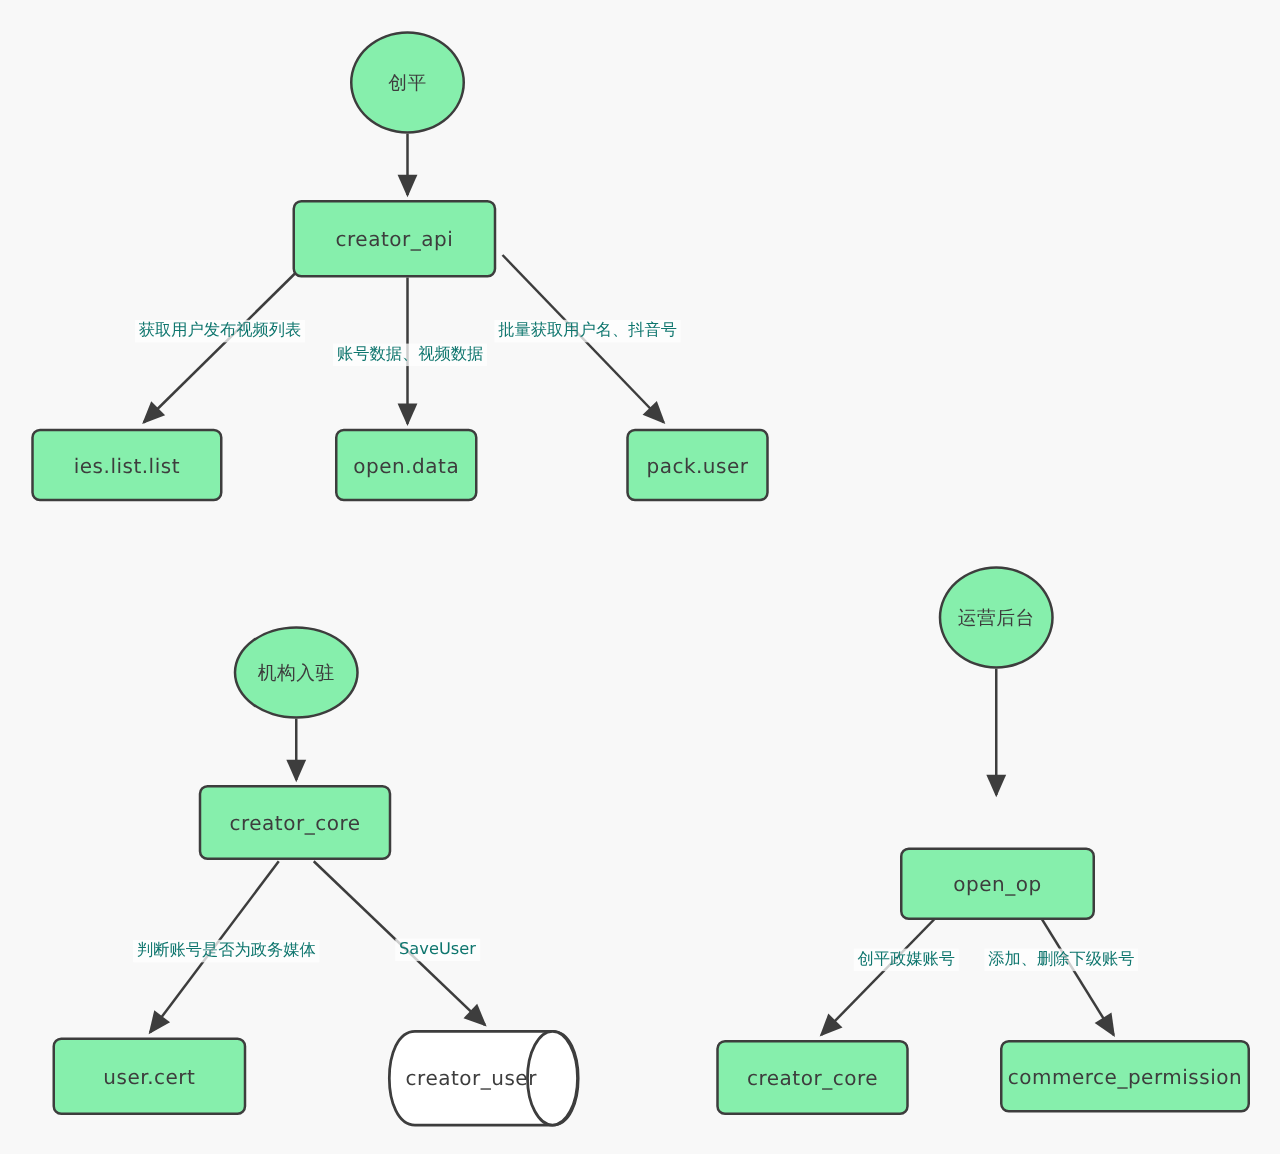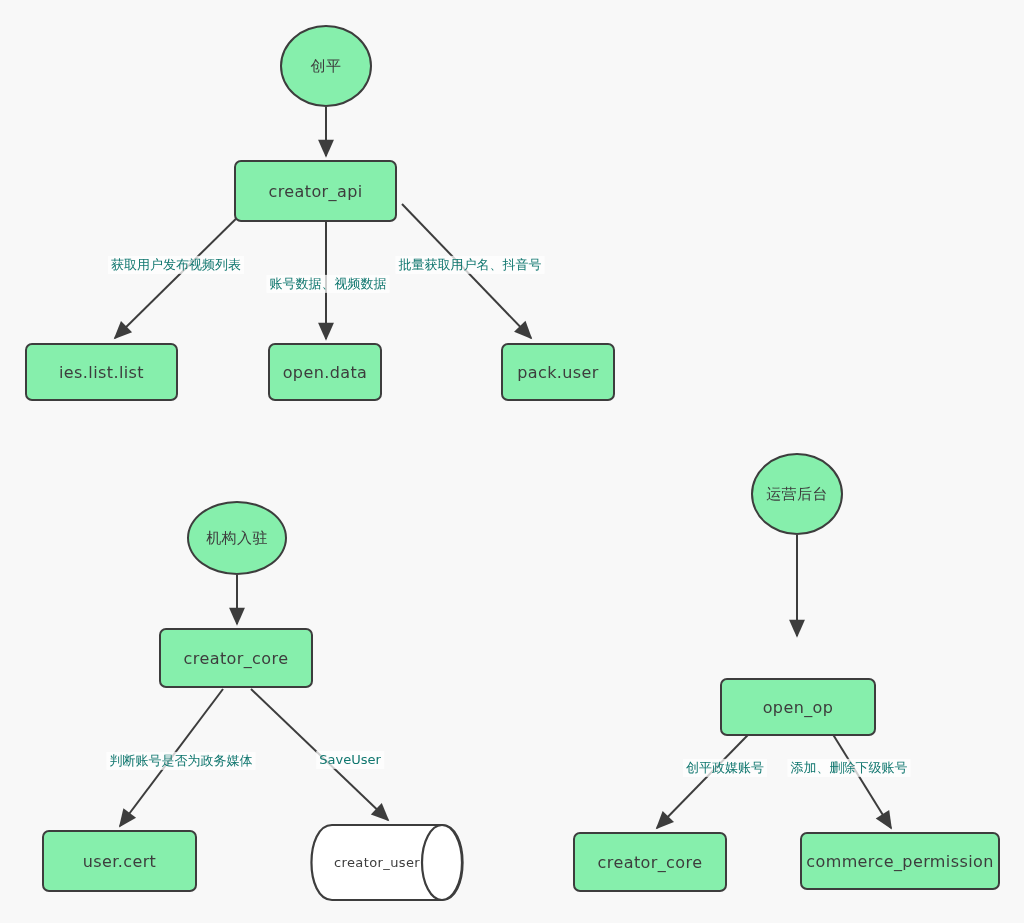--- a/index.html
+++ b/index.html
@@ -43,21 +43,21 @@
     text-align:center;
     color:#3d3d3d;
   }
   .rect{ border-radius:7px; }
   .ellipse{ border-radius:50%; font-size:15px; }
   .cyl-label{
     position:absolute;
     display:flex;
     align-items:center;
     justify-content:center;
-    font-size:13px;
+    font-size:16px;
     letter-spacing:0.4px;
     color:#3d3d3d;
   }
   .edge-label{
     position:absolute;
     transform:translate(-50%,-50%);
     white-space:nowrap;
     font-size:13px;
     color:#0f766e;
     background:rgba(255,255,255,0.75);

